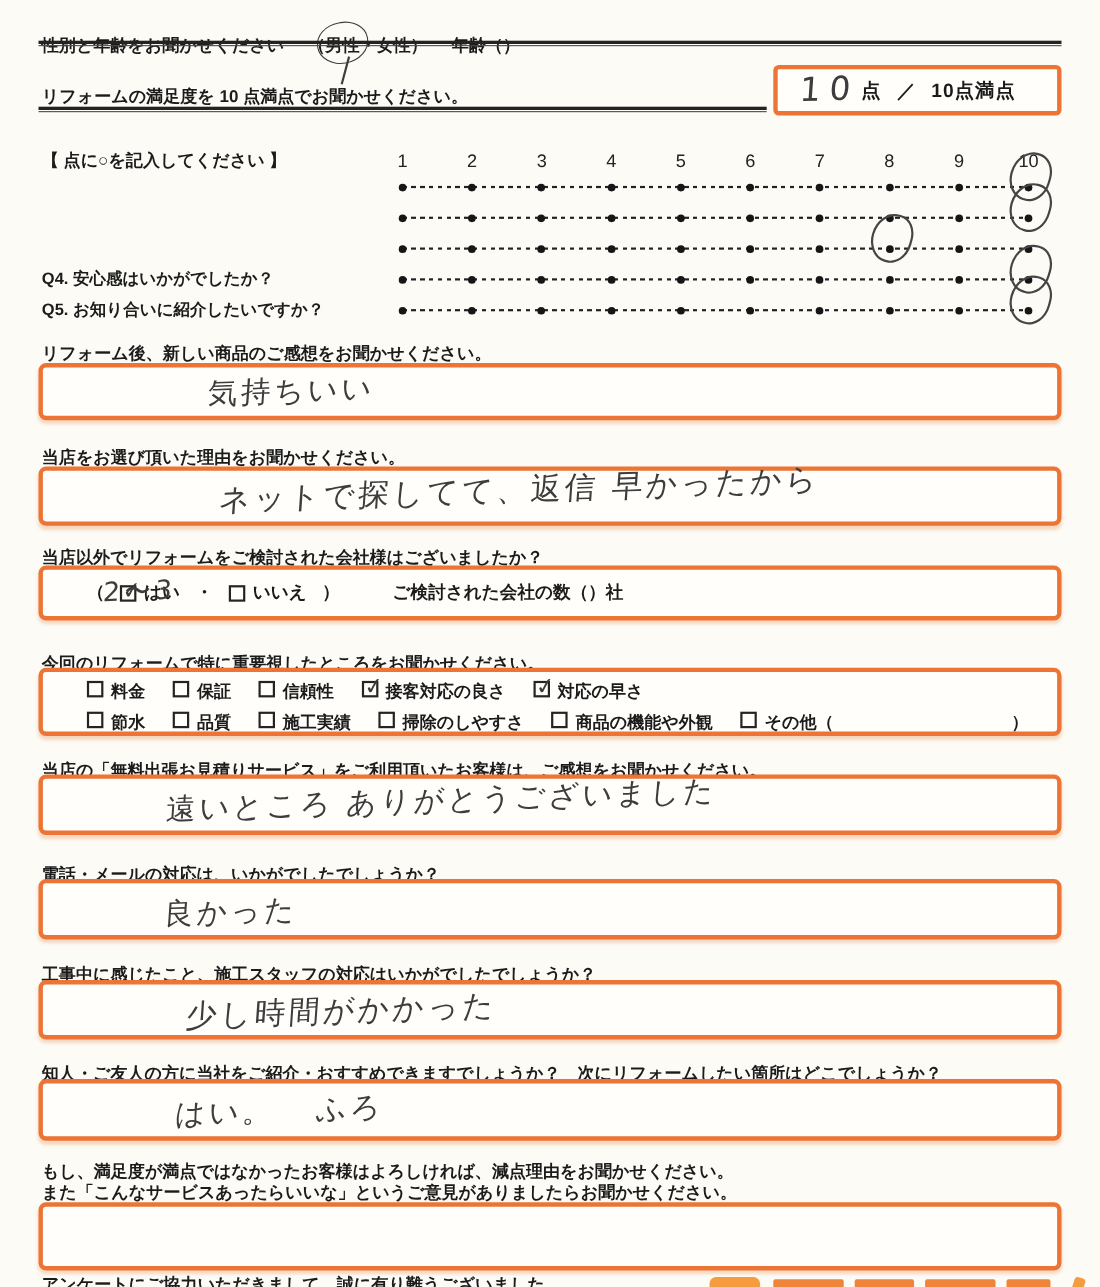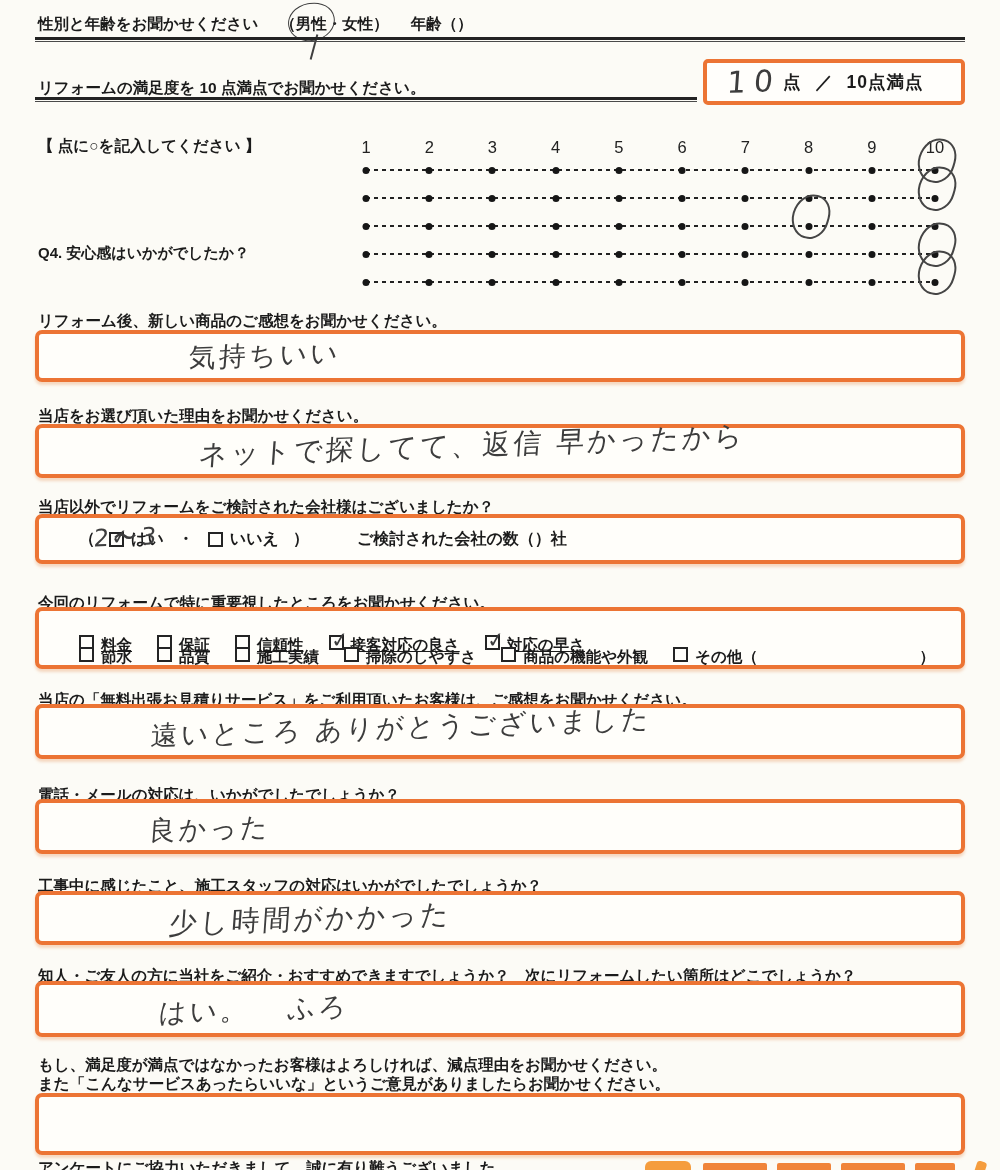--- a/index.html
+++ b/index.html
@@ -10,21 +10,21 @@
     color:#1b1b1b;
   }
   .printed{font-weight:700;font-size:15.5px;color:#1b1b1b;white-space:nowrap;}
   .hand{
     font-family:"DejaVu Sans",sans-serif;font-weight:400;color:#3d3d3d;
     transform:rotate(-2deg) skewX(-6deg);transform-origin:left center;
     letter-spacing:3px;white-space:nowrap;
   }
   .rule{position:absolute;height:5px;border-top:3px solid #232323;border-bottom:1px solid #4a4a4a;box-sizing:border-box;}
   
-  .sec-top{position:absolute;left:38px;top:14px;display:flex;align-items:flex-start;}
+  .sec-top{position:absolute;left:38px;top:31px;display:flex;align-items:flex-start;}
   .sec-top .gap{display:inline-block;width:22px;}
   .age-opt{margin-right:16px;}
   .circled{position:relative;display:inline-block;}
   .circled .mk{position:absolute;left:-8px;top:-11px;width:calc(100% + 14px);height:36px;
     border:1.8px solid #3f3f3f;border-radius:50% 48% 52% 50%;transform:rotate(-10deg);}
   .circled .tail{position:absolute;left:55%;top:20px;width:1.7px;height:26px;background:#3f3f3f;transform:rotate(15deg);}
   
   .sat-label{position:absolute;left:38px;top:78px;}
   .score-box{position:absolute;left:703px;top:59px;width:262px;height:46px;
     border:4px solid #ec7434;border-radius:5px;background:#fffefb;box-sizing:border-box;
@@ -183,20 +183,21 @@
             <span class="q-dot" style="left: 44.4444%;"></span>
             <span class="q-dot" style="left: 55.5556%;"></span>
             <span class="q-dot" style="left: 66.6667%;"></span>
             <span class="q-dot" style="left: 77.7778%;"></span>
             <span class="q-dot" style="left: 88.8889%;"></span>
             <span class="q-dot" style="left: 100%;"></span>
             <span class="q-circle" style="left: 100%;"></span>
           </div>
         </div>
         <div class="q-row" style="top: 142px;">
+          <div class="q-label">Q5. お知り合いに紹介したいですか？</div>
           <div class="q-line">
             <span class="q-dot" style="left: 0%;"></span>
             <span class="q-dot" style="left: 11.1111%;"></span>
             <span class="q-dot" style="left: 22.2222%;"></span>
             <span class="q-dot" style="left: 33.3333%;"></span>
             <span class="q-dot" style="left: 44.4444%;"></span>
             <span class="q-dot" style="left: 55.5556%;"></span>
             <span class="q-dot" style="left: 66.6667%;"></span>
             <span class="q-dot" style="left: 77.7778%;"></span>
             <span class="q-dot" style="left: 88.8889%;"></span>
@@ -240,21 +241,21 @@
         <span>ご検討された会社の数（</span>
         <span class="hand hand-count">2〜3</span>
         <span>）社</span>
       </div>
     </div>
   </div>
 
   <div class="qa" style="top:593px;">
     <div class="qa-q printed">今回のリフォームで特に重要視したところをお聞かせください。</div>
     <div class="answer-box" style="top:14px;height:62px;">
-      <div class="prio-row" id="prio-row1" style="top:24px;text-decoration:underline;">
+      <div class="prio-row" id="prio-row1" style="top:8px;">
           <span class="cb-item">
             <span class="cb-box"></span>
             <span>料金</span>
           </span>
           <span class="cb-item">
             <span class="cb-box"></span>
             <span>保証</span>
           </span>
           <span class="cb-item">
             <span class="cb-box"></span>

